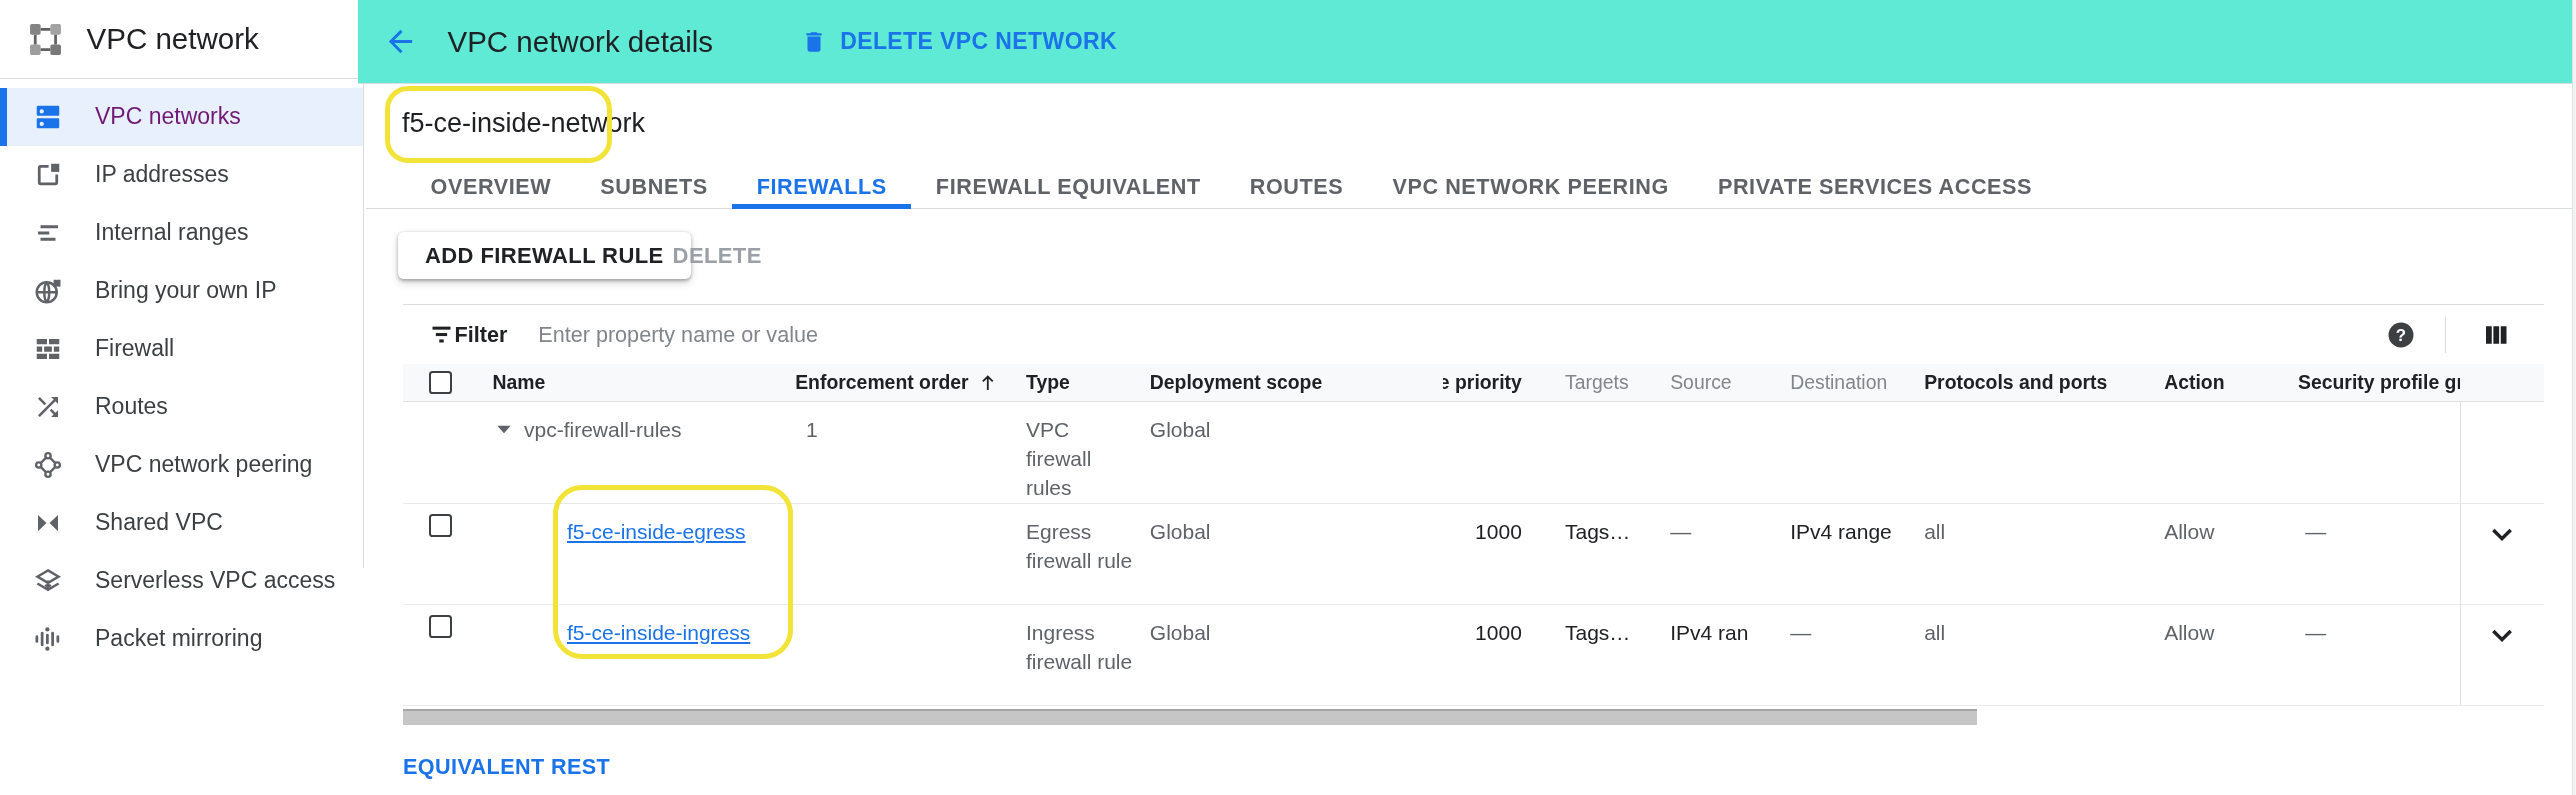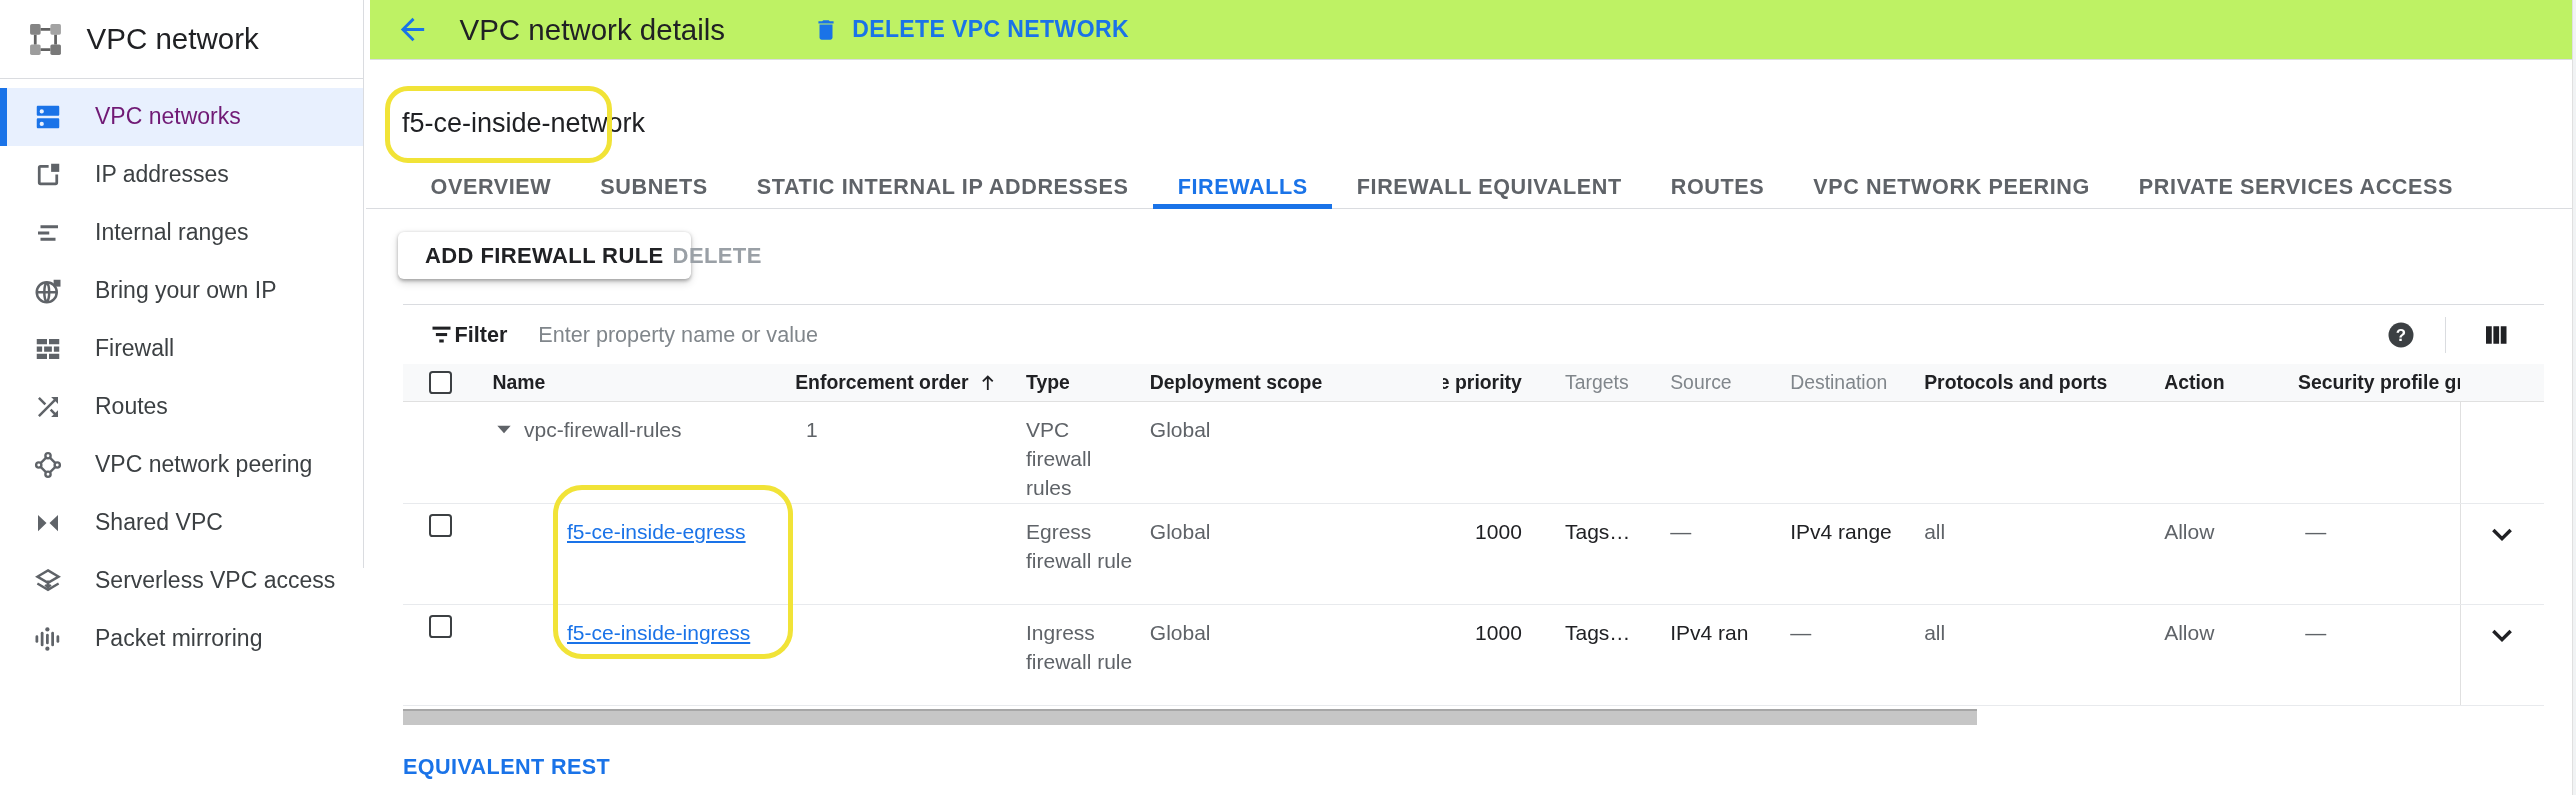--- a/index.html
+++ b/index.html
@@ -13,21 +13,21 @@
   .sidebar-title{font-size:29.5px;color:#202124;white-space:nowrap;}
   .sidebar-menu{padding-top:8.6px;}
   .sidebar-item{position:relative;height:58px;display:flex;align-items:center;padding-left:33px;gap:32px;font-size:23px;color:#3c4043;cursor:pointer;box-sizing:border-box;white-space:nowrap;}
   .sidebar-item .icn{width:30px;height:30px;color:#5f6368;flex:0 0 auto;display:flex;align-items:center;justify-content:center;}
   .sidebar-item.selected{background:#e8f0fe;color:#701a75;}
   .sidebar-item.selected .icn{color:#1a73e8;}
   .sidebar-item.selected::before{content:"";position:absolute;left:0;top:0;bottom:0;width:7.2px;background:#1a73e8;}
   .icn svg{width:100%;height:100%;display:block;}
 
   
-  .main-header{position:absolute;left:370px;top:0;right:0;height:60px;border-bottom:1.4px solid #dadce0;display:flex;align-items:center;box-sizing:border-box;background:#bef264;}
+  .main-header{position:absolute;left:358px;top:0;right:0;height:84px;border-bottom:1.4px solid #dadce0;display:flex;align-items:center;box-sizing:border-box;background:#5eead4;}
   .back-btn{margin-left:24.5px;width:35px;height:35px;color:#1a73e8;cursor:pointer;flex:0 0 auto;}
   .back-btn svg{width:100%;height:100%;}
   .page-title{margin-left:30px;font-size:29.5px;color:#202124;white-space:nowrap;}
   .delete-vpc-btn{margin-left:88px;display:flex;align-items:center;gap:13px;color:#1a73e8;font-size:23px;font-weight:bold;letter-spacing:0.4px;cursor:pointer;white-space:nowrap;}
   .delete-vpc-btn .icn{width:26px;height:26px;color:#1a73e8;}
 
   
   .network-name{position:absolute;left:402px;top:108px;font-size:27px;color:#202124;white-space:nowrap;}
 
   
@@ -245,21 +245,20 @@
       </span>
       <span>DELETE VPC NETWORK</span>
     </span>
   </div>
 
   <div class="network-name">f5-ce-inside-network</div>
 
   <div class="tabs-bar">
     <div class="tab">OVERVIEW</div>
     <div class="tab">SUBNETS</div>
-    <div class="tab">STATIC INTERNAL IP ADDRESSES</div>
     <div class="tab active">FIREWALLS</div>
     <div class="tab">FIREWALL EQUIVALENT</div>
     <div class="tab">ROUTES</div>
     <div class="tab">VPC NETWORK PEERING</div>
     <div class="tab">PRIVATE SERVICES ACCESS</div>
   </div>
 
   <div class="add-rule-btn">ADD FIREWALL RULE</div>
   <div class="delete-btn">DELETE</div>
 

